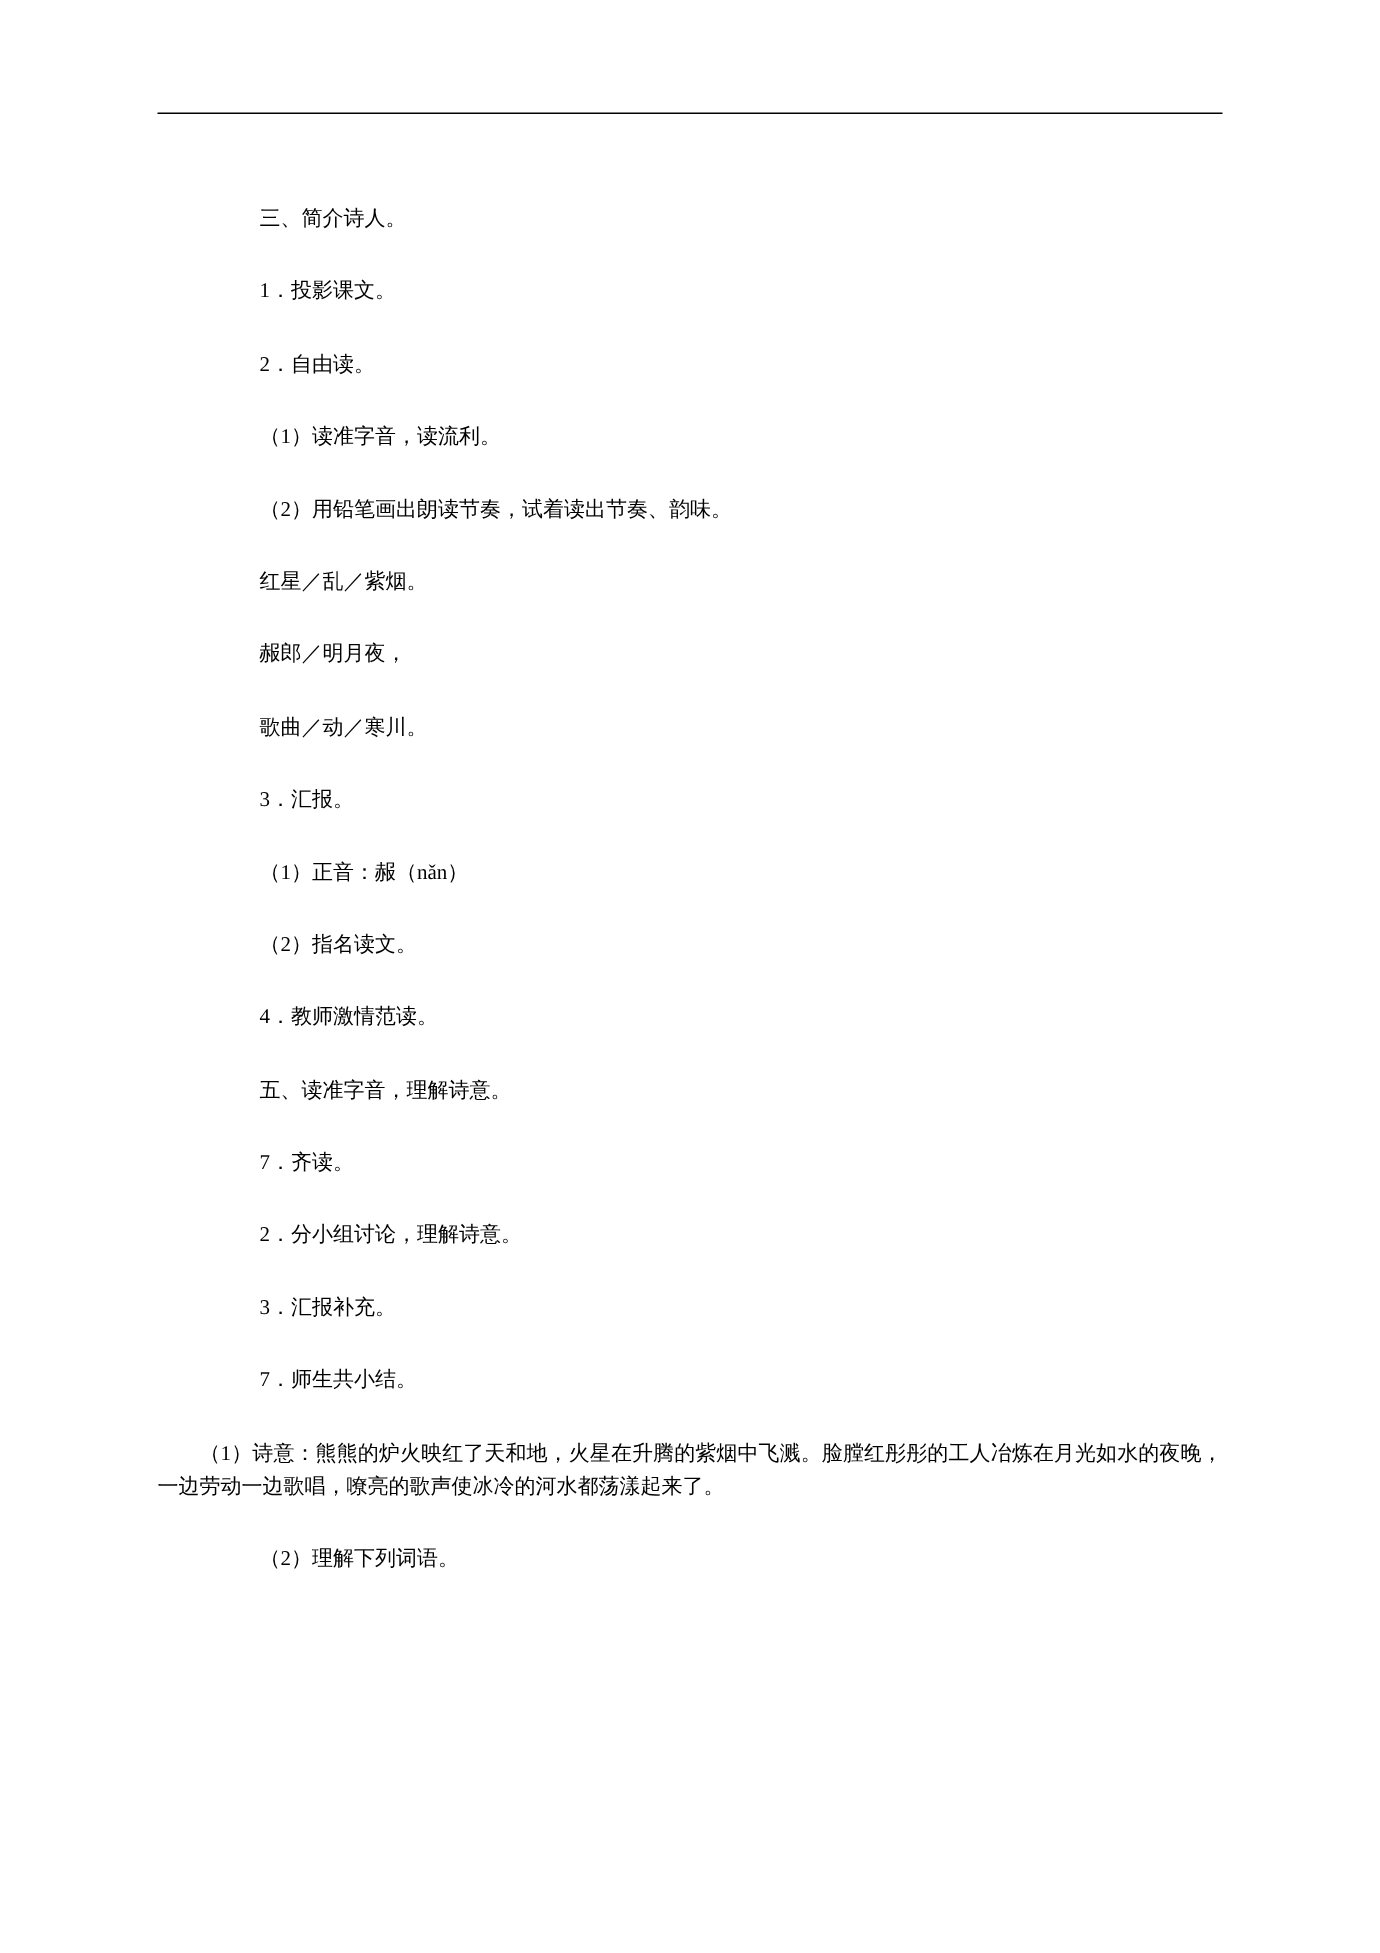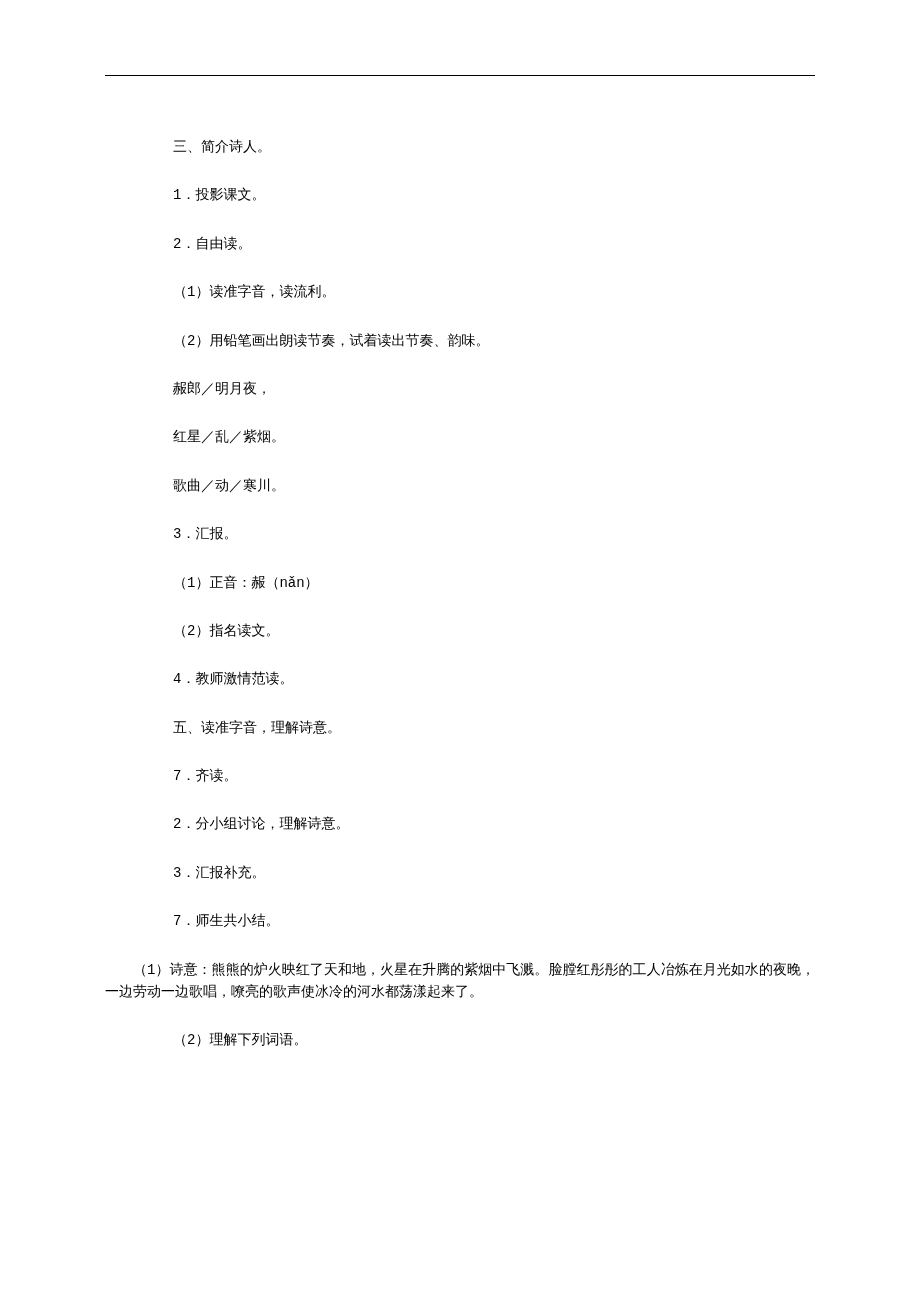--- a/index.html
+++ b/index.html
@@ -1,37 +1,37 @@
 <!DOCTYPE html>
 <html><head>
   <meta charset="utf-8">
   <style>
     * { margin: 0; padding: 0; box-sizing: border-box; }
     html, body { width: 920px; background: #fff; font-family: "SimSun", "宋体", serif; color: #000; }
-    .page { width: 920px; min-height: 1302px; padding: 75px 105px 110px 105px; font-family: Liberation Mono, monospace; }
+    .page { width: 920px; min-height: 1302px; padding: 75px 105px 110px 105px; }
     .divider { border-top: 1px solid #000; margin-bottom: 60px; }
     .line { font-size: 14px; line-height: 1.6; margin-bottom: 26px; }
     .indent-1 { padding-left: 68px; }
     .indent-2 { padding-left: 28px; }
     .wrap { padding-left: 0; text-align: justify; }
     .wrap-para { text-indent: 28px; }
   </style>
 </head>
 <body>
 
 <div class="page">
   <div class="divider"></div>
 
   <p class="line indent-1">三、简介诗人。</p>
   <p class="line indent-1">1．投影课文。</p>
   <p class="line indent-1">2．自由读。</p>
   <p class="line indent-1">（1）读准字音，读流利。</p>
   <p class="line indent-1">（2）用铅笔画出朗读节奏，试着读出节奏、韵味。</p>
+  <p class="line indent-1">红星／乱／紫烟。</p>
   <p class="line indent-1">赧郎／明月夜，</p>
-  <p class="line indent-1">红星／乱／紫烟。</p>
   <p class="line indent-1">歌曲／动／寒川。</p>
   <p class="line indent-1">3．汇报。</p>
   <p class="line indent-1">（1）正音：赧（nǎn）</p>
   <p class="line indent-1">（2）指名读文。</p>
   <p class="line indent-1">4．教师激情范读。</p>
   <p class="line indent-1">五、读准字音，理解诗意。</p>
   <p class="line indent-1">7．齐读。</p>
   <p class="line indent-1">2．分小组讨论，理解诗意。</p>
   <p class="line indent-1">3．汇报补充。</p>
   <p class="line indent-1">7．师生共小结。</p>

